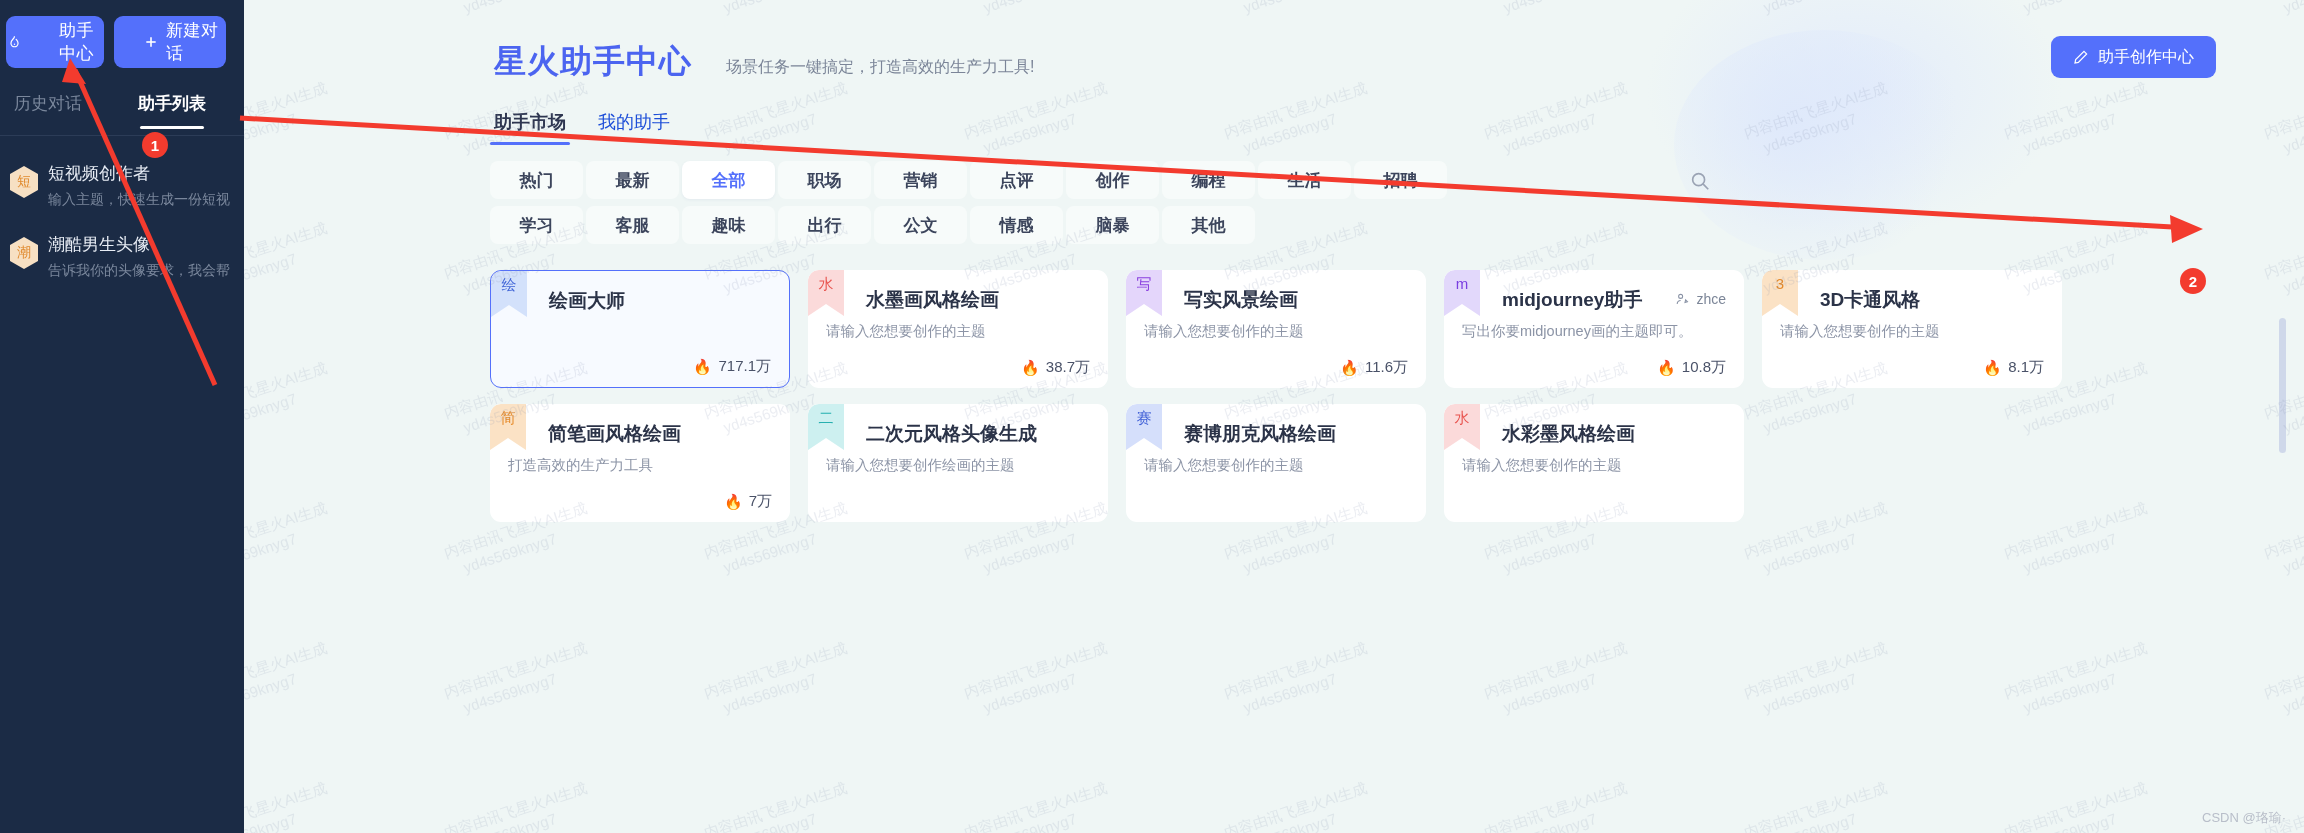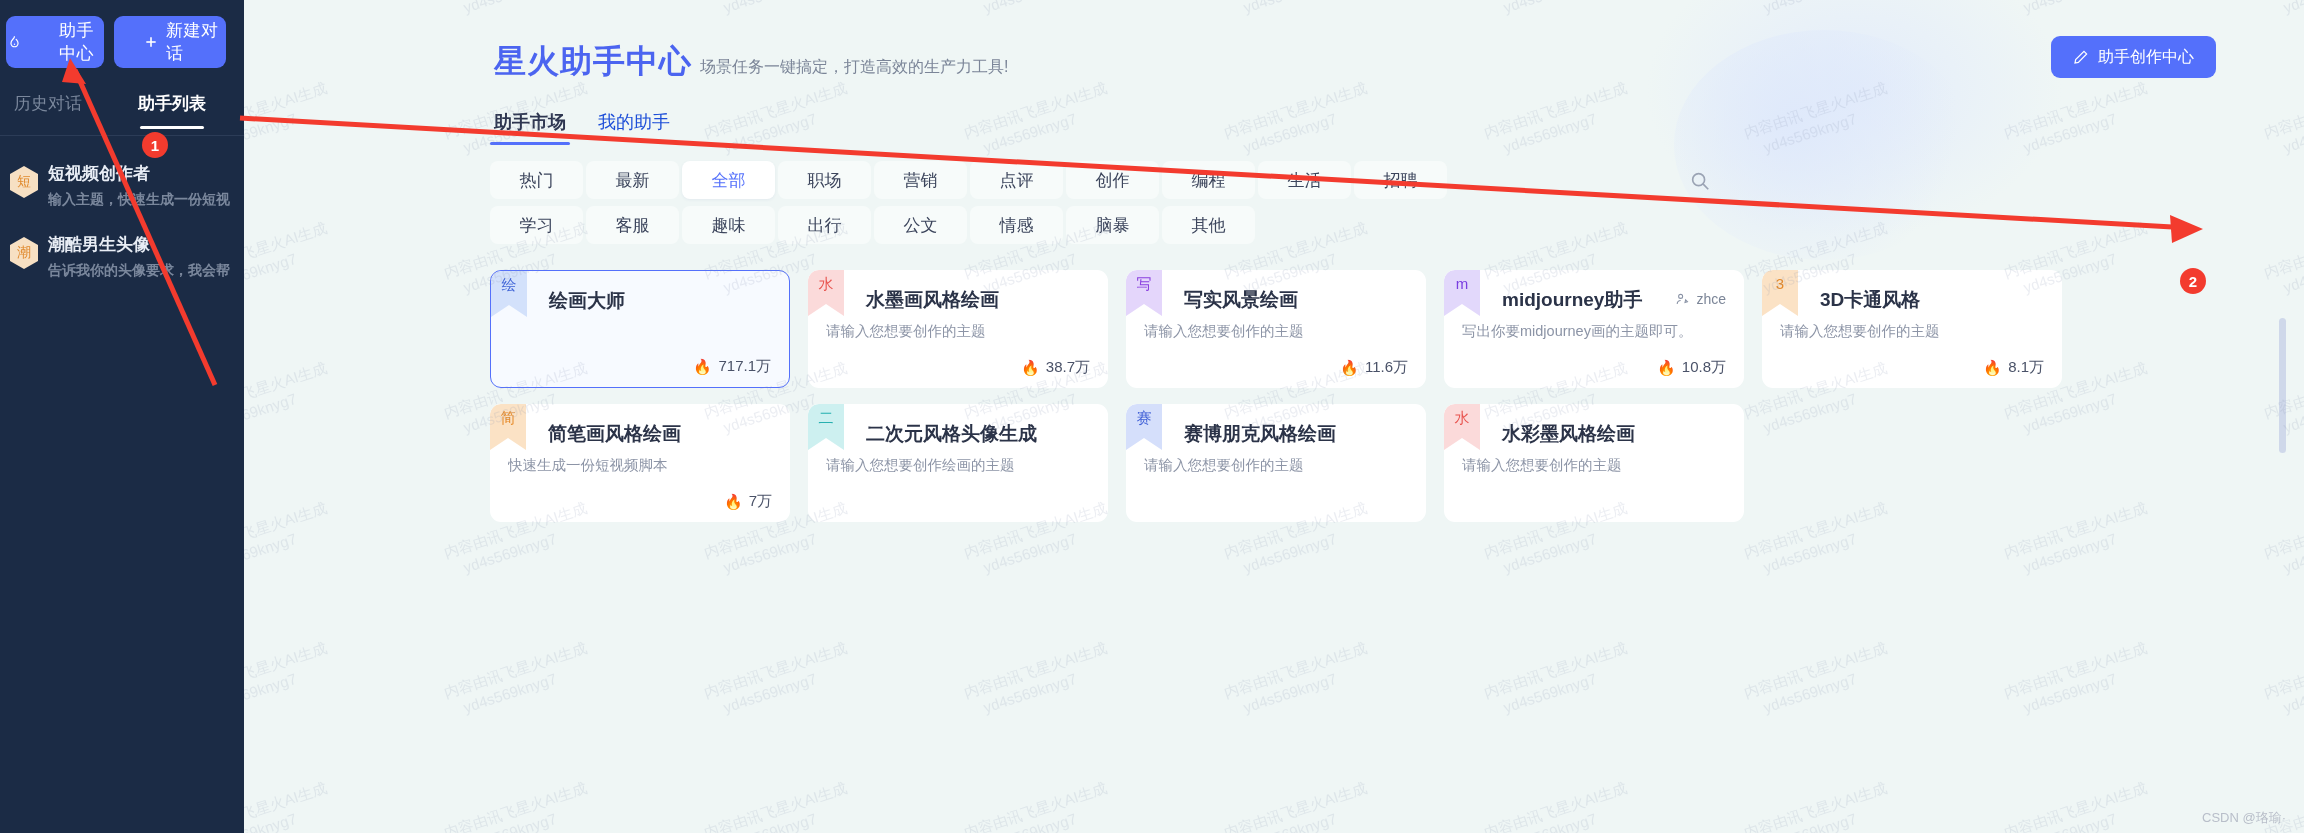--- a/index.html
+++ b/index.html
@@ -70,21 +70,21 @@
   .hexbadge {
     width: 28px; height: 32px;
     flex: 0 0 28px;
     background: #f7e0c3;
     color: #e08a2e;
     font-size: 14px;
     display: flex; align-items: center; justify-content: center;
     clip-path: polygon(50% 0%, 100% 25%, 100% 75%, 50% 100%, 0% 75%, 0% 25%);
     margin-top: 4px;
   }
-  .sb-item-text { min-width: 0; flex: 1; font-weight: bold; }
+  .sb-item-text { min-width: 0; flex: 1; }
   .sb-item-title {
     color: #e8edf5; font-size: 17px; margin-bottom: 6px;
     white-space: nowrap;
   }
   .sb-item-desc {
     color: #7a879c; font-size: 14px;
     white-space: nowrap; overflow: hidden;
   }
 
   
@@ -115,20 +115,21 @@
     padding: 40px 0 0 250px;
     display: flex; align-items: baseline; gap: 8px;
   }
   .title {
     font-size: 32px; font-weight: bold;
     color: #4b64f0;
     letter-spacing: 1px;
   }
   .subtitle {
     font-size: 16px; color: #7b8598;
+    margin-left: 26px;
   }
   .create-btn {
     position: absolute;
     right: 88px; top: 36px;
     background: #5470fb;
     color: #fff;
     border-radius: 9px;
     height: 42px;
     padding: 0 22px;
     display: flex; align-items: center; gap: 9px;
@@ -150,21 +151,21 @@
     content: "";
     position: absolute; left: -4px; right: -4px; bottom: 0;
     height: 3px; background: #5470fb; border-radius: 2px;
   }
 
   .chipwrap {
     margin: 16px 0 0 246px;
     width: 1700px;
     position: relative;
   }
-  .chiprow { display: flex; gap: 3px; margin-bottom: 7px; }
+  .chiprow { display: flex; gap: 3px; margin-bottom: 7px; font-weight: bold; }
   .chip {
     width: 93px; height: 38px;
     background: #f7fbfa;
     border-radius: 8px;
     display: flex; align-items: center; justify-content: center;
     font-size: 17px; color: #3c455c;
     cursor: pointer;
   }
   .chip.active { background: #ffffff; color: #5470fb; box-shadow: 0 1px 3px rgba(70,90,160,0.07); }
   .search-btn {
@@ -420,21 +421,21 @@
           <div class="card-title">3D卡通风格</div>
           <div class="card-desc">请输入您想要创作的主题</div>
           <div class="card-hot">
             <span class="flame">🔥</span>
             <span>8.1万</span>
           </div>
         </div>
         <div class="card">
           <div class="ribbon" style="background: rgb(251, 226, 197); color: rgb(230, 138, 40);">简</div>
           <div class="card-title">简笔画风格绘画</div>
-          <div class="card-desc">快速生成一份短视频脚本</div>
+          <div class="card-desc">打造高效的生产力工具</div>
           <div class="card-hot">
             <span class="flame">🔥</span>
             <span>7万</span>
           </div>
         </div>
         <div class="card">
           <div class="ribbon" style="background: rgb(205, 240, 240); color: rgb(40, 176, 176);">二</div>
           <div class="card-title">二次元风格头像生成</div>
           <div class="card-desc">请输入您想要创作绘画的主题</div>
         </div>

